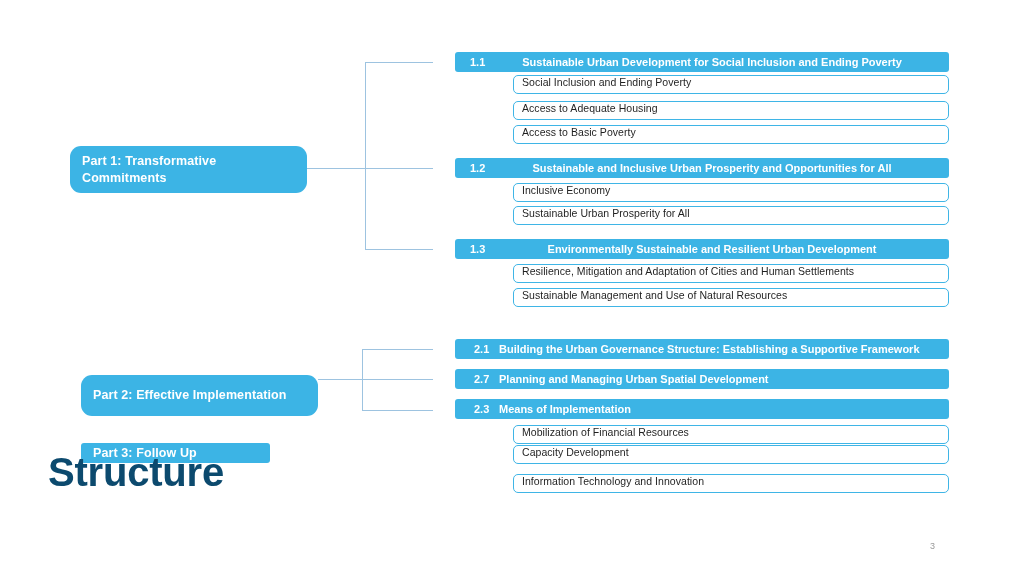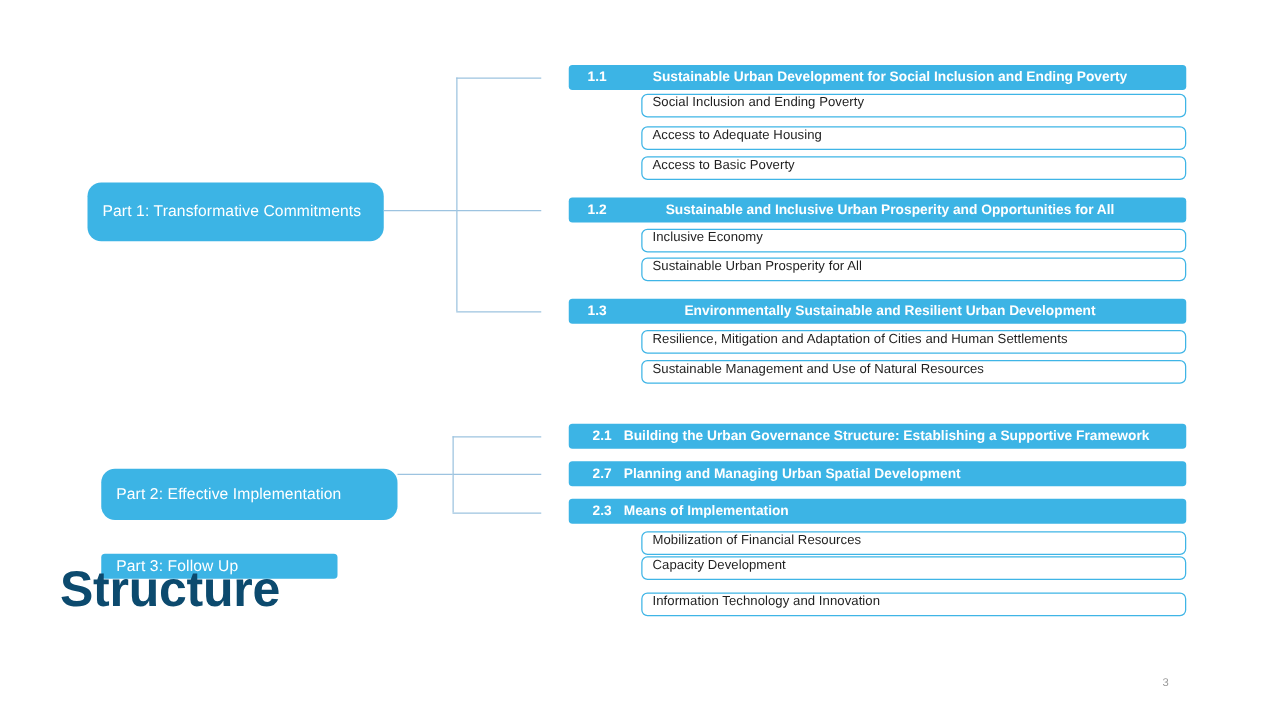--- a/index.html
+++ b/index.html
@@ -22,21 +22,21 @@
     position: absolute;
     inset: 0;
     background: #ffffff;
   }
 
   
   .part-node {
     position: absolute;
     background: #3CB4E5;
     color: #ffffff;
-    font-weight: normal;
+    font-weight: bold;
     font-size: 12.5px;
     line-height: 1.35;
     display: flex;
     align-items: center;
     box-sizing: border-box;
     padding: 6px 12px;
     letter-spacing: 0.1px;
   }
   .part-node.rounded { border-radius: 11px; }
   .part-node.flat    { border-radius: 3px; }

